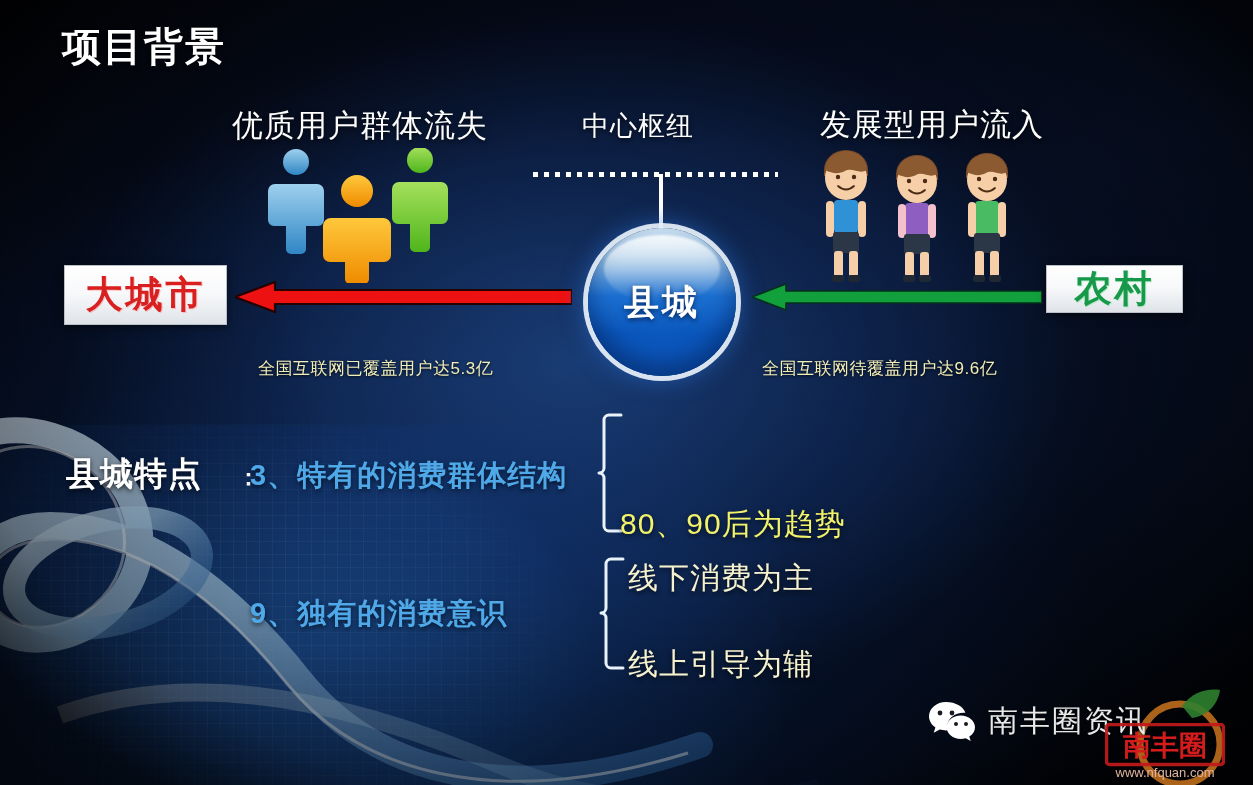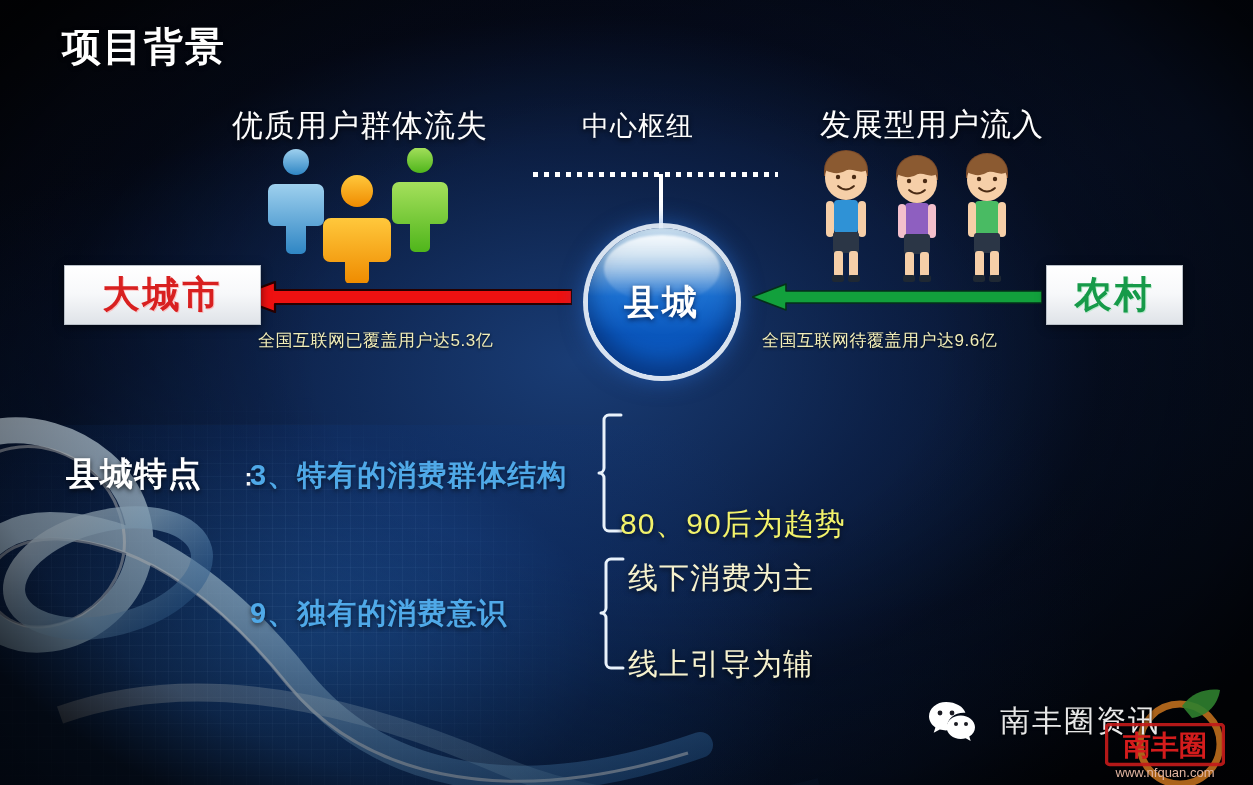--- a/index.html
+++ b/index.html
@@ -91,32 +91,32 @@
   }
 
   
   .endbox {
     position: absolute; display: flex; align-items: center; justify-content: center;
     background: linear-gradient(180deg, #ffffff 0%, #f7f8fa 48%, #dfe3e8 100%);
     border: 1px solid #b9c0c8;
     box-shadow: 0 2px 8px rgba(0,0,0,0.55);
     font-weight: bold; letter-spacing: 3px;
   }
-  .endbox-city    { left: 64px;  top: 265px; width: 197px; height: 60px; font-size: 37px; color: #d82020;
+  .endbox-city    { left: 64px;  top: 265px; width: 163px; height: 60px; font-size: 37px; color: #d82020;
                     text-shadow: 1px 1px 0 rgba(255,160,160,0.6); }
-  .endbox-village { left: 1046px; top: 265px; width: 137px; height: 60px; font-size: 37px; color: #169a49;
+  .endbox-village { left: 1046px; top: 265px; width: 137px; height: 48px; font-size: 37px; color: #169a49;
                     text-shadow: 1px 1px 0 rgba(160,230,185,0.6); }
 
   
   .arrow { position: absolute; }
   .arrow-red   { left: 235px; top: 281px; width: 337px; height: 32px; }
   .arrow-green { left: 752px; top: 283px; width: 290px; height: 28px; }
 
   
-  .arrow-cap { position: absolute; white-space: nowrap; font-size: 17px; letter-spacing: 0.5px; }
+  .arrow-cap { position: absolute; white-space: nowrap; font-size: 17px; letter-spacing: 0.5px; margin-top: 28px; }
   .arrow-cap-left  { left: 258px; top: 329px; color: #f2eeb8; text-shadow: 0 1px 3px rgba(0,0,0,0.85); }
   .arrow-cap-right { left: 762px; top: 329px; color: #f2eeb8; text-shadow: 0 1px 3px rgba(0,0,0,0.85); }
 
   
   .people-abstract { position: absolute; left: 265px; top: 148px; width: 190px; height: 135px; }
   .people-cartoon  { position: absolute; left: 812px; top: 148px; width: 215px; height: 140px; }
 
   
   .feat-title {
     position: absolute; left: 66px; top: 452px;
@@ -144,21 +144,21 @@
     letter-spacing: 1px;
   }
   .leaf-yellow { color: #f3f36b; text-shadow: 0 2px 5px rgba(0,0,0,0.7); }
   .leaf-cream  { color: #f6f2cf; text-shadow: 0 2px 5px rgba(0,0,0,0.7); }
   .leaf-1 { left: 620px; top: 408px; }
   .leaf-2 { left: 620px; top: 504px; }
   .leaf-3 { left: 628px; top: 558px; }
   .leaf-4 { left: 628px; top: 644px; }
 
   
-  .wm { position: absolute; left: 928px; top: 700px; display: flex; align-items: center; gap: 24px; }
+  .wm { position: absolute; left: 928px; top: 700px; display: flex; align-items: center; gap: 12px; }
   .wm-text { font-size: 30px; color: #e8e8e8; letter-spacing: 2px; text-shadow: 0 1px 3px rgba(0,0,0,0.8); }
   .wm-stamp { position: absolute; left: 1105px; top: 723px; width: 120px; height: 58px; }
   .wm-orange { position: absolute; left: 1130px; top: 686px; width: 105px; height: 100px; pointer-events: none; }
 </style>
 </head>
 <body>
 
 <div id="slide">
 
   <div class="bg-glow-bottom"></div>

